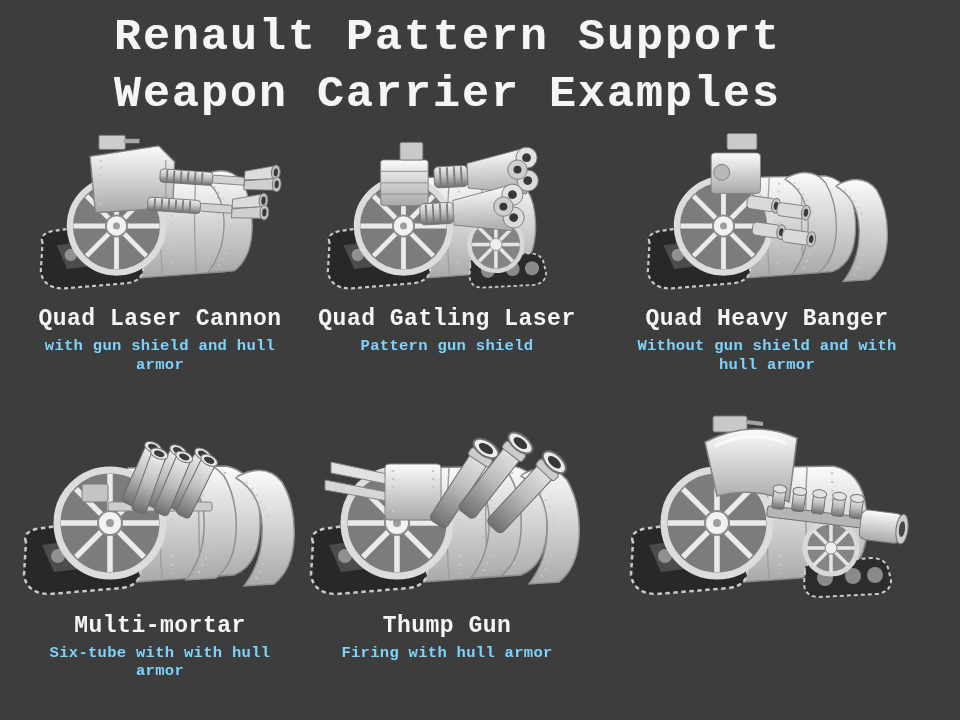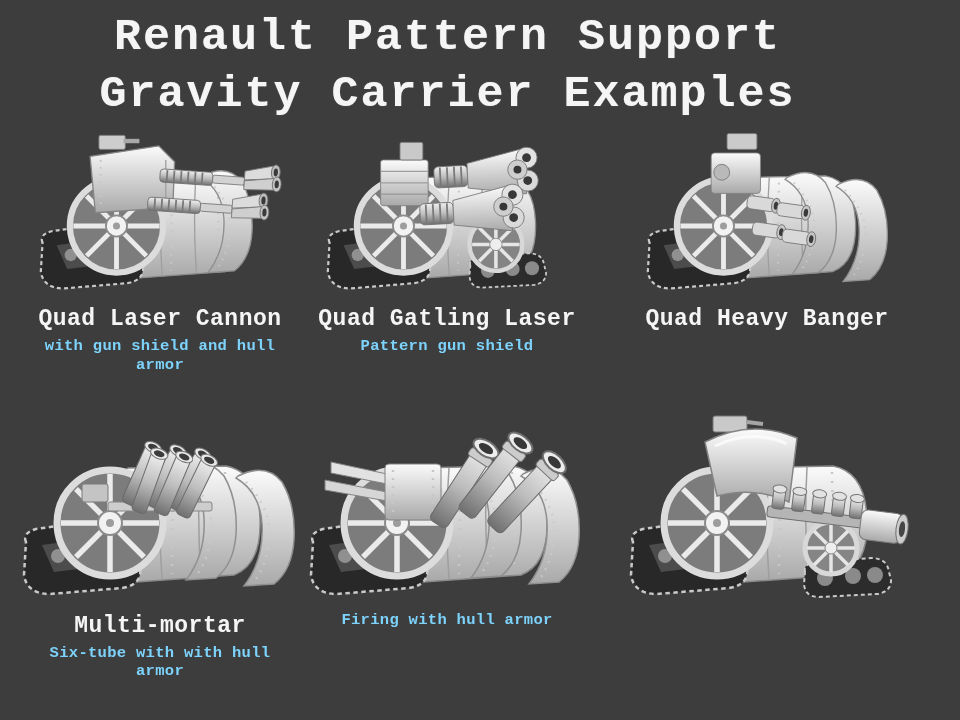--- a/index.html
+++ b/index.html
@@ -145,21 +145,21 @@
     <g id="coil-stub">
       <rect x="-6" y="-20" width="12" height="20" rx="3" fill="url(#gBarrel)" stroke="#6f6f6f"></rect>
       <ellipse cx="0" cy="-20" rx="7" ry="4" fill="#e2e2e2" stroke="#777777"></ellipse>
     </g>
   </defs>
 </svg>
 
 <div class="poster">
   <header>
     <div>Renault Pattern Support</div>
-    <div>Gravity Carrier Examples</div>
+    <div>Weapon Carrier Examples</div>
   </header>
 
   <div class="grid">
 
     <figure class="cell row1">
       <div class="render">
         <svg viewBox="0 0 300 200" preserveAspectRatio="xMidYMax meet">
           <use href="#chassis"></use>
           <use href="#fender" transform="translate(196 48)"></use>
           <g>
@@ -223,20 +223,21 @@
           <g>
             <use href="#stub-gun" transform="translate(128 82) rotate(8)"></use>
             <use href="#stub-gun" transform="translate(162 90) rotate(8)"></use>
             <use href="#stub-gun" transform="translate(134 112) rotate(8)"></use>
             <use href="#stub-gun" transform="translate(168 120) rotate(8)"></use>
           </g>
         </svg>
       </div>
       <figcaption>
         <div class="cap-name">Quad Heavy Banger</div>
+        <div class="cap-desc">Without gun shield and with hull armor</div>
       </figcaption>
     </figure>
 
     <figure class="cell row2">
       <div class="render">
         <svg viewBox="0 0 300 200" preserveAspectRatio="xMidYMax meet">
           <use href="#chassis"></use>
           <use href="#fender" transform="translate(168 52)"></use>
           <use href="#fender" transform="translate(226 58)"></use>
           <g>
@@ -273,20 +274,21 @@
             <line x1="136" y1="64" x2="136" y2="110" stroke="#c7c7c7" stroke-width="2.5" stroke-dasharray="2 6"></line>
           </g>
           <g>
             <use href="#thump-tube" transform="translate(140 118) rotate(33)"></use>
             <use href="#thump-tube" transform="translate(168 108) rotate(38)"></use>
             <use href="#thump-tube" transform="translate(196 122) rotate(43)"></use>
           </g>
         </svg>
       </div>
       <figcaption>
+        <div class="cap-name">Thump Gun</div>
         <div class="cap-desc">Firing with hull armor</div>
       </figcaption>
     </figure>
 
     <figure class="cell row2">
       <div class="render">
         <svg viewBox="0 0 300 200" preserveAspectRatio="xMidYMax meet">
           <use href="#chassis"></use>
           <use href="#mini-track" x="188" y="152"></use>
           <g>

